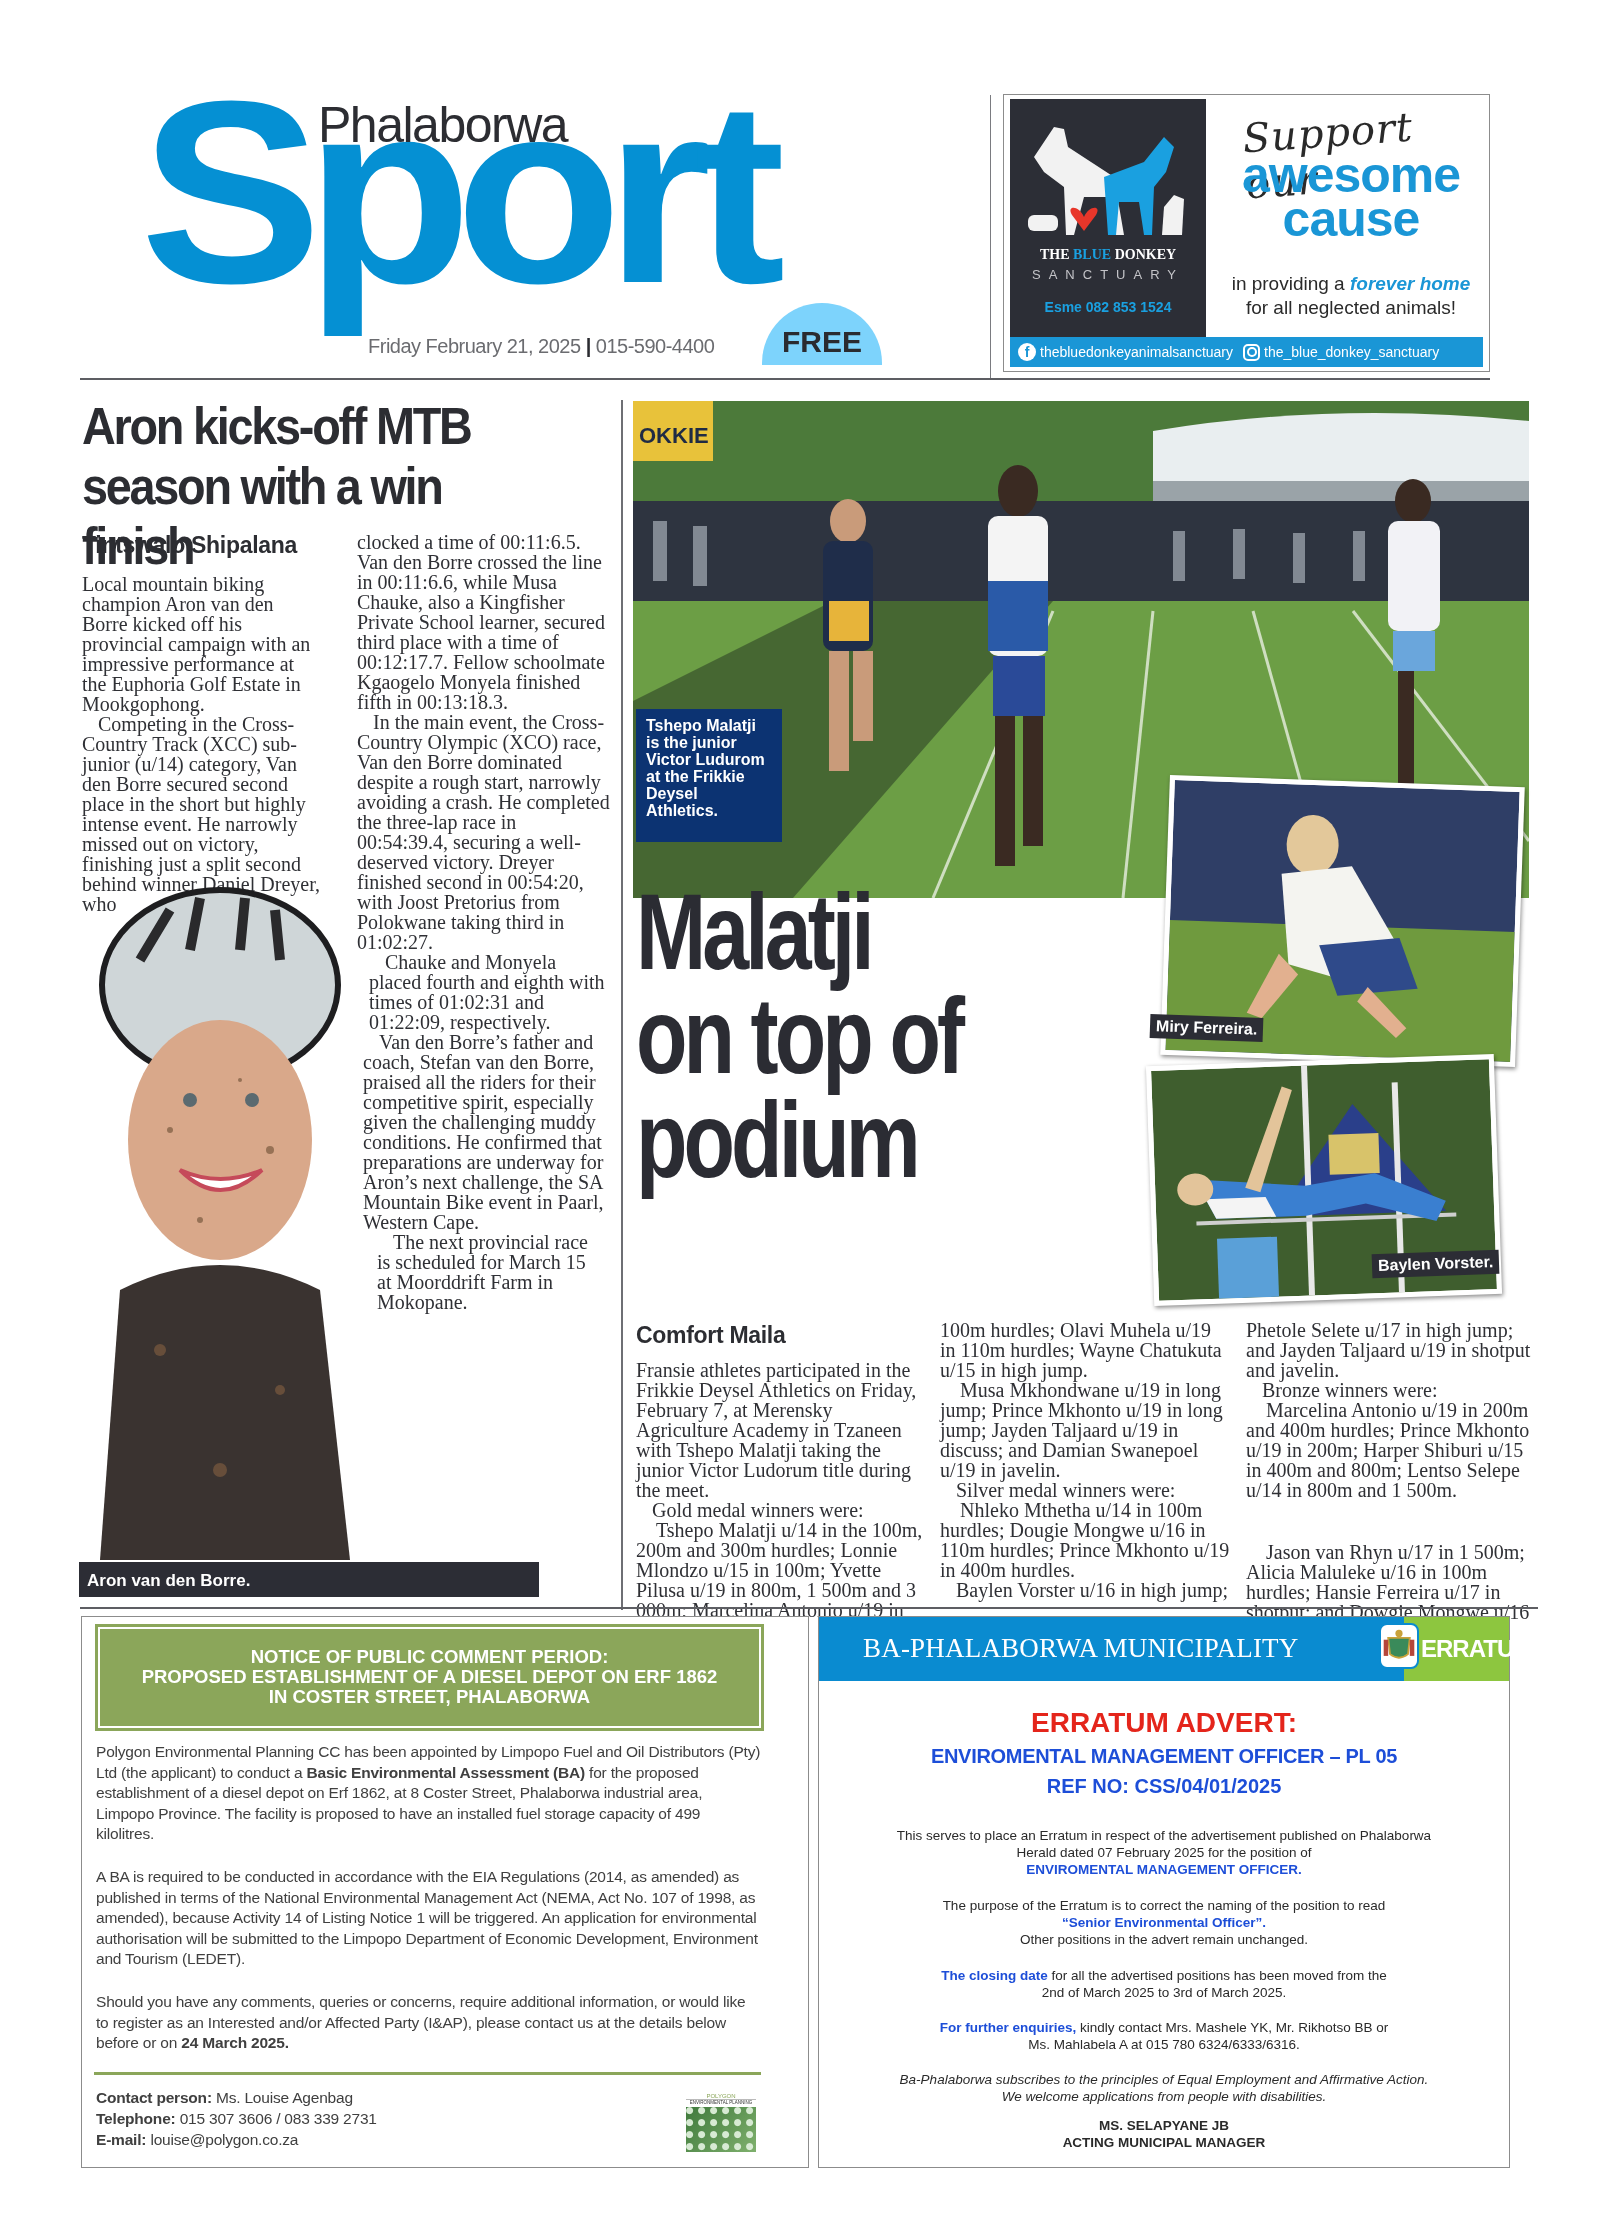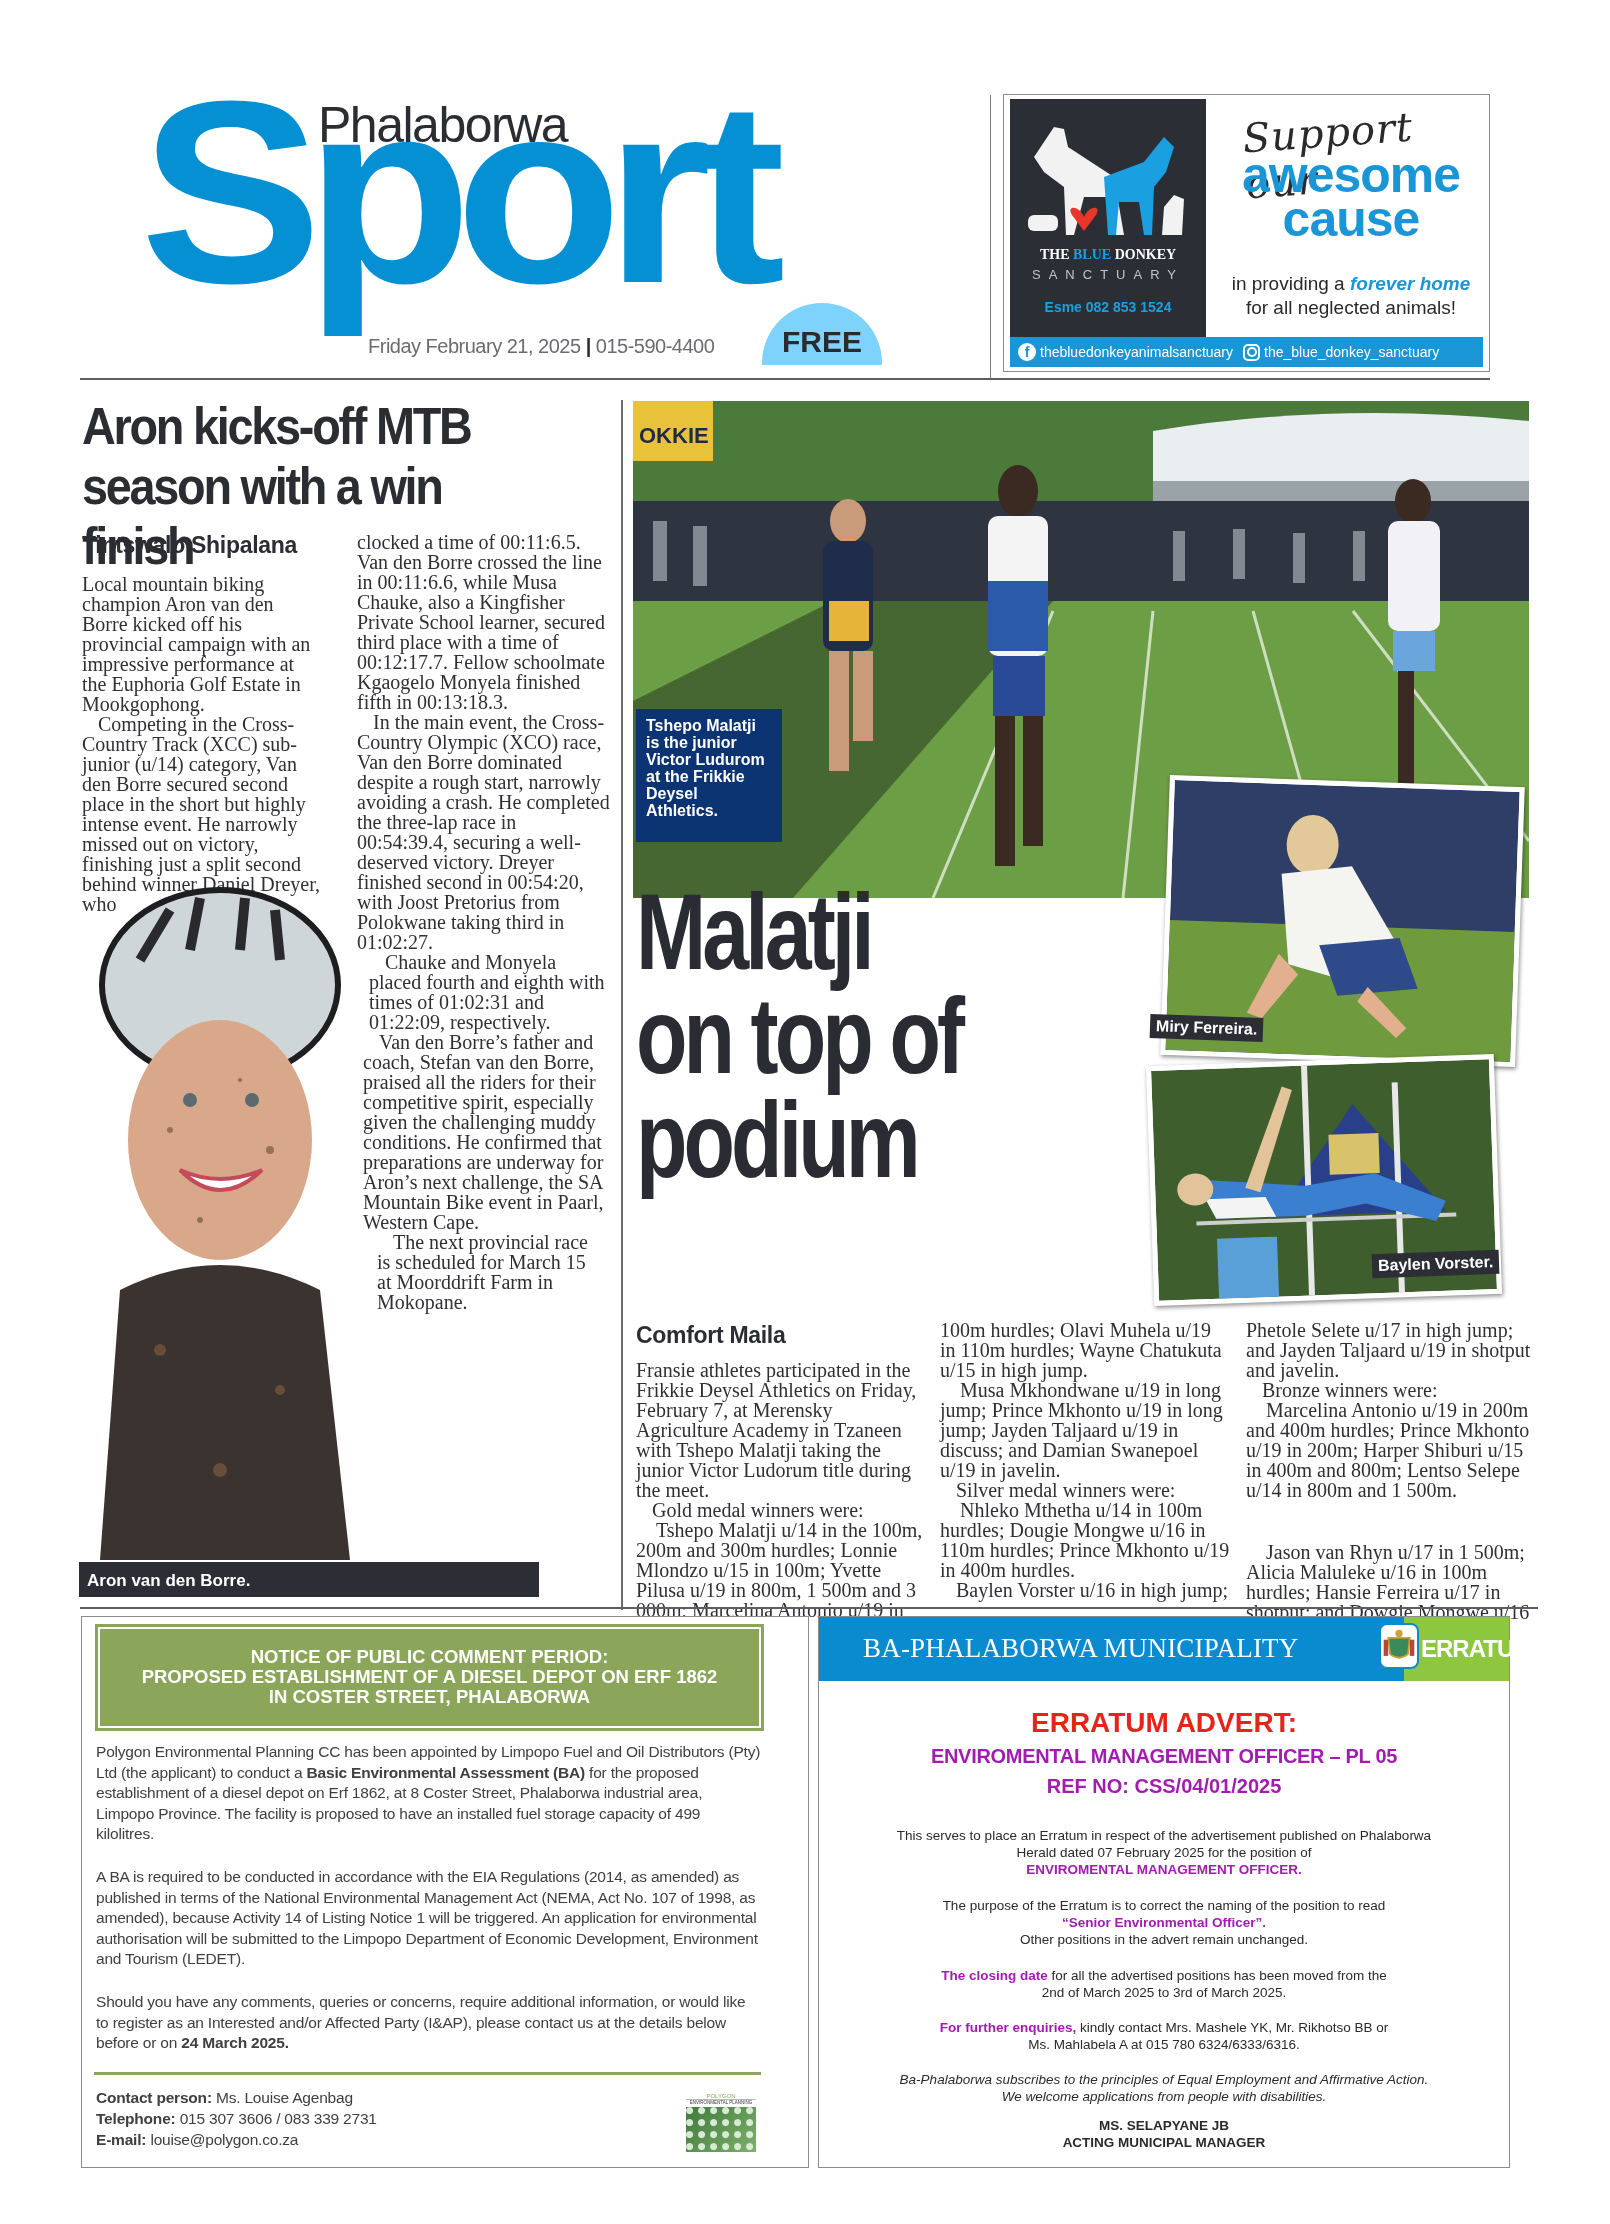--- a/index.html
+++ b/index.html
@@ -63,21 +63,21 @@
   .poly-logo { position: absolute; left: 604px; top: 476px; width: 70px; height: 60px; }
 
   .erratum { left: 818px; top: 1616px; width: 692px; height: 552px; border: 1px solid #8c8c8c; background: #fff; }
   .err-bar { position: absolute; left: 0; top: 0; width: 690px; height: 64px; background: #0a8bd0; }
   .err-green { position: absolute; left: 585px; top: 0; width: 105px; height: 64px; background: #8dc63f; }
   .err-title { position: absolute; left: 12px; top: 16px; font-family: "Liberation Serif", serif; font-weight: 400; font-size: 27px; color: #fff; letter-spacing: 0.2px; margin-left: 32px; }
   .err-crest { position: absolute; left: 560px; top: 6px; width: 40px; height: 46px; background: #fff; border: 2px solid #0a8bd0; border-radius: 8px; }
   .err-tag { position: absolute; left: 602px; top: 18px; font-family: "Liberation Sans", sans-serif; font-weight: 700; font-size: 24px; color: #fff; letter-spacing: -1px; }
   .err-center { position: absolute; left: 0; width: 690px; text-align: center; font-family: "Liberation Sans", sans-serif; }
   .red { color: #e4251b; }
-  .blue { color: #a21caf; }
+  .blue { color: #1d4ed8; }
 </style>
 </head>
 <body>
 
 <header>
   <div class="abs mast-sport">Sport</div>
   <div class="abs mast-phala">Phalaborwa</div>
   <div class="abs mast-date">
     <span>Friday February 21, 2025</span>
     <span class="sep">|</span>

